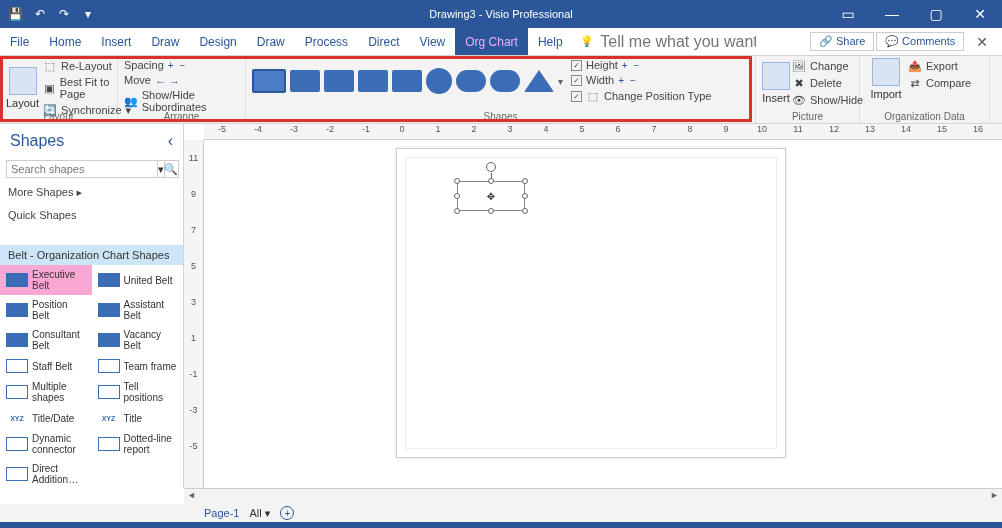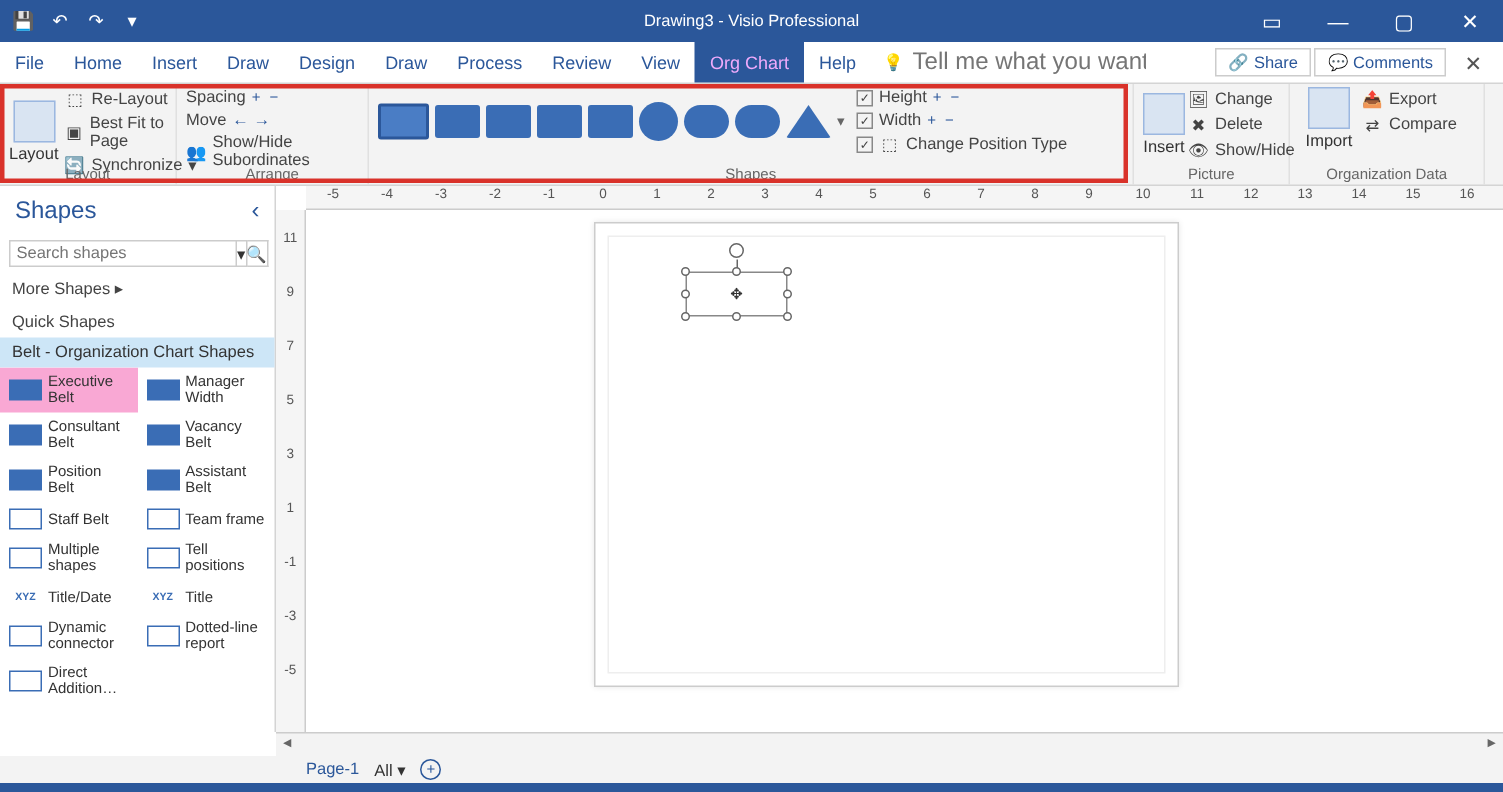--- a/index.html
+++ b/index.html
@@ -38,21 +38,21 @@
   .chk { width: 11px; height: 11px; border: 1px solid #888; display: inline-flex; align-items: center; justify-content: center; font-size: 8px; }
 
   .workarea { height: 364px; display: flex; }
   .shapes-panel { width: 184px; background: #fff; border-right: 1px solid #d4d4d4; display: flex; flex-direction: column; }
   .shapes-hdr { padding: 8px 10px; font-size: 16px; color: #2b579a; display: flex; justify-content: space-between; align-items: center; }
   .search-row { padding: 2px 6px; display: flex; }
   .search-row input { flex: 1; border: 1px solid #ccc; padding: 2px 4px; font-size: 11px; }
   .search-row .sb { width: 18px; border: 1px solid #ccc; border-left: none; display: flex; align-items: center; justify-content: center; }
   .more { padding: 6px 8px; font-size: 11px; color: #444; }
   .quick { padding: 4px 8px; font-size: 11px; color: #444; }
-  .sel-group { background: #cde6f7; padding: 4px 8px; font-size: 11px; }
+  .sel-group { background: #cde6f7; padding: 4px 8px; font-size: 11px; margin-top: 20px; }
   .shape-list { flex: 1; overflow: hidden; }
   .shape-list .row { display: flex; }
   .shape-list .cell { width: 50%; display: flex; align-items: center; gap: 4px; padding: 4px 6px; font-size: 10px; }
   .shape-list .cell.sel { background: #f9a8d4; }
   .cell .thumb { width: 22px; height: 14px; background: #3a6db5; flex-shrink: 0; }
   .cell .thumb.frame { background: #fff; border: 1px solid #3a6db5; }
   .cell .thumb.txt { background: #fff; font-size: 7px; color: #3a6db5; display:flex; align-items:center; justify-content:center; font-weight:bold; }
 
   .canvas-area { flex: 1; background: #fff; position: relative; overflow: hidden; }
   .ruler-h { position: absolute; top: 0; left: 20px; right: 0; height: 16px; background: #f5f5f5; border-bottom: 1px solid #ccc; display: flex; font-size: 9px; color: #555; }
@@ -96,21 +96,21 @@
 </div>
 
 <div class="menubar">
   <div class="tab">File</div>
   <div class="tab">Home</div>
   <div class="tab">Insert</div>
   <div class="tab">Draw</div>
   <div class="tab">Design</div>
   <div class="tab">Draw</div>
   <div class="tab">Process</div>
-  <div class="tab">Review</div>
+  <div class="tab">Direct</div>
   <div class="tab">View</div>
   <div class="tab active">Org Chart</div>
   <div class="tab">Help</div>
   <div class="tellme">
     <span style="margin-right:4px;">💡</span>
     <input placeholder="Tell me what you want to do" style="">
   </div>
   <div class="right">
     <div class="btn">🔗 <span>Share</span></div>
     <div class="btn">💬 <span>Comments</span></div>
@@ -264,41 +264,41 @@
     <div class="quick">Quick Shapes</div>
     <div class="sel-group">Belt - Organization Chart Shapes</div>
     <div class="shape-list">
       <div class="row">
           <div class="cell sel">
             <div class="thumb"></div>
             <span>Executive Belt</span>
           </div>
           <div class="cell">
             <div class="thumb"></div>
-            <span>Manager Width</span>
+            <span>United Belt</span>
+          </div>
+        </div>
+      <div class="row">
+          <div class="cell">
+            <div class="thumb"></div>
+            <span>Position Belt</span>
+          </div>
+          <div class="cell">
+            <div class="thumb"></div>
+            <span>Assistant Belt</span>
           </div>
         </div>
       <div class="row">
           <div class="cell">
             <div class="thumb"></div>
             <span>Consultant Belt</span>
           </div>
           <div class="cell">
             <div class="thumb"></div>
             <span>Vacancy Belt</span>
-          </div>
-        </div>
-      <div class="row">
-          <div class="cell">
-            <div class="thumb"></div>
-            <span>Position Belt</span>
-          </div>
-          <div class="cell">
-            <div class="thumb"></div>
-            <span>Assistant Belt</span>
           </div>
         </div>
       <div class="row">
           <div class="cell">
             <div class="thumb frame"></div>
             <span>Staff Belt</span>
           </div>
           <div class="cell">
             <div class="thumb frame"></div>
             <span>Team frame</span>

